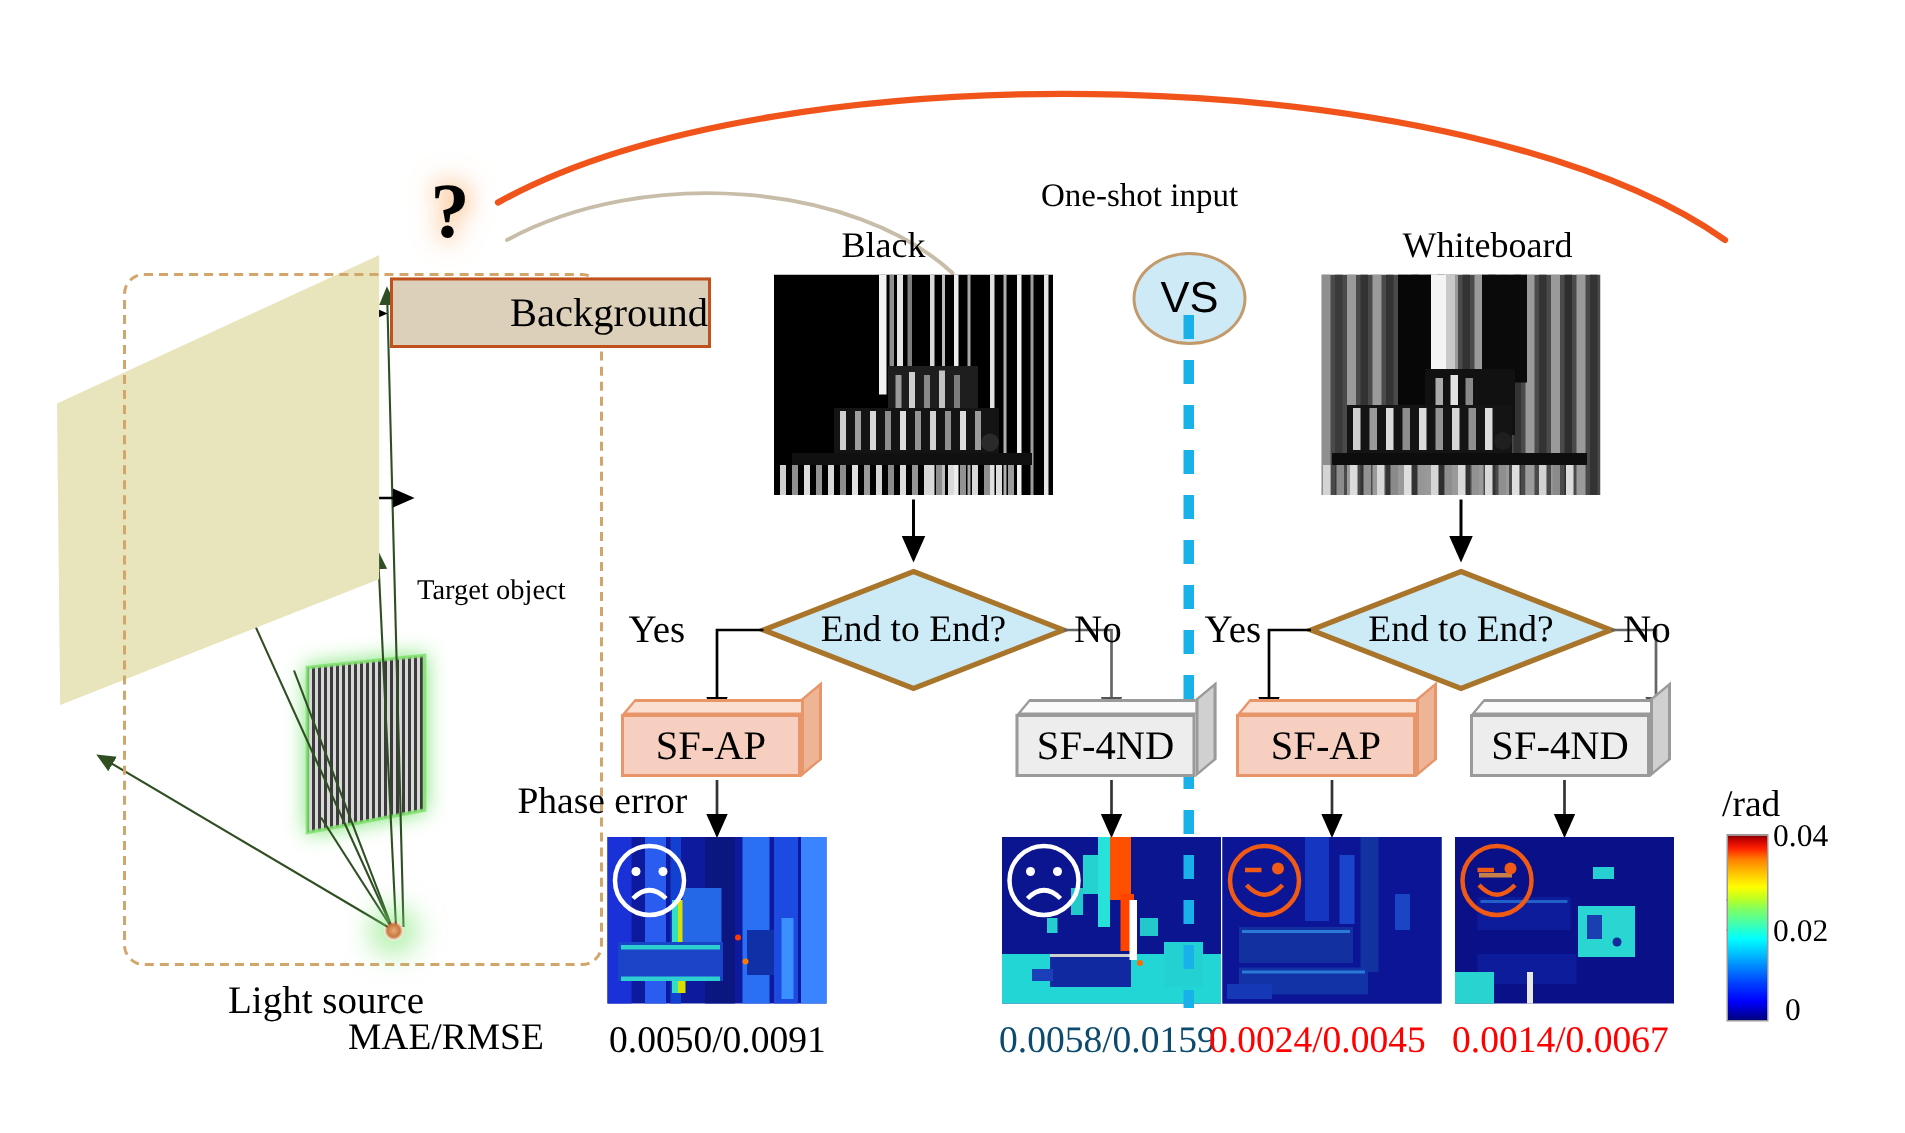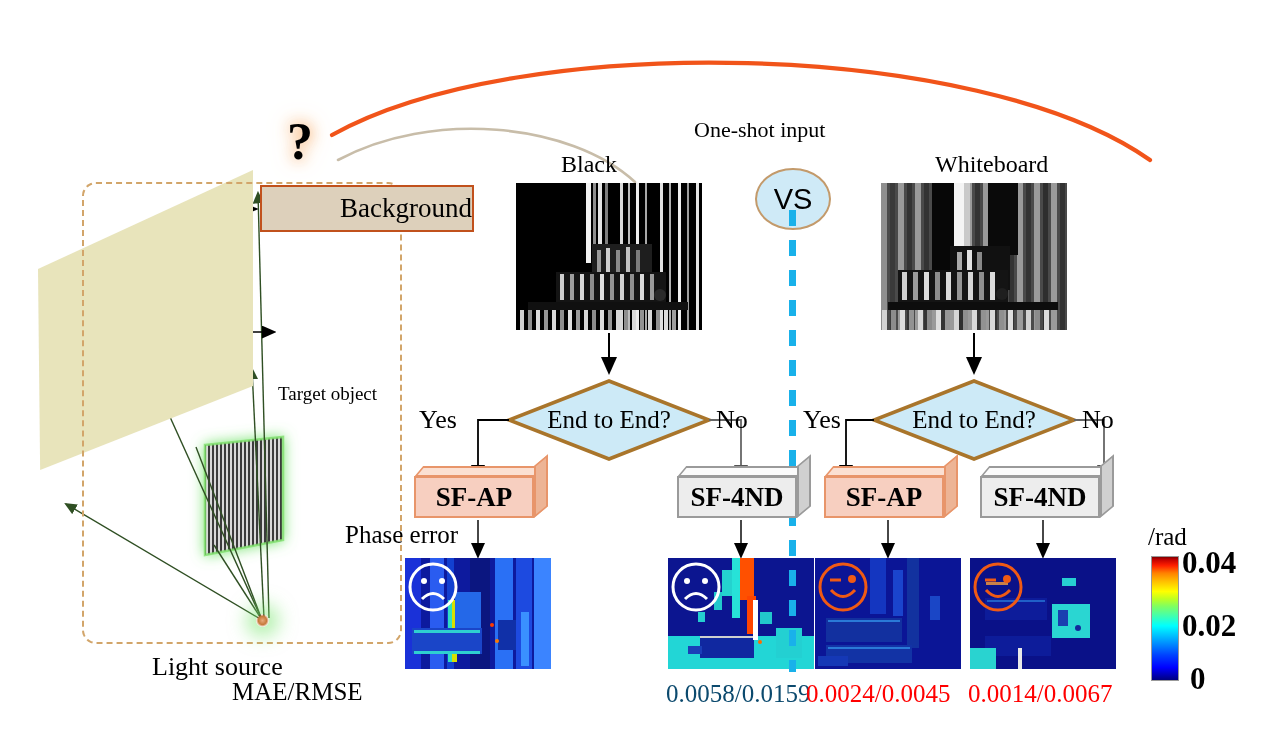--- a/index.html
+++ b/index.html
@@ -46,38 +46,38 @@
   
   #divider{left:789px;top:210px;width:7px;height:462px;
       background:repeating-linear-gradient(to bottom,#19b1ea 0 16px,rgba(0,0,0,0) 16px 30px);}
 
   
   .diamond{position:absolute;width:200px;height:78px;}
   .diamond .dtxt{position:absolute;left:0;top:0;width:200px;height:78px;
       display:flex;align-items:center;justify-content:center;font-size:25px;z-index:3;}
 
   
-  .box3d{position:absolute;width:142px;height:52px;font-weight:bold;}
+  .box3d{position:absolute;width:142px;height:52px;}
   .box3d .face{position:absolute;left:0;top:10px;width:120px;height:42px;box-sizing:border-box;
       display:flex;align-items:center;justify-content:center;font-size:27px;z-index:3;}
   .box3d .top{position:absolute;left:0;top:0;width:120px;height:11px;z-index:2;}
   .box3d .side{position:absolute;left:120px;top:0;width:14px;height:52px;z-index:2;}
 
   
   .yesno{position:absolute;font-size:26px;}
   .metric{position:absolute;font-size:25px;white-space:nowrap;}
 
   
   #colorbar{left:1151px;top:556px;width:28px;height:125px;
       border:1px solid #999;box-sizing:border-box;
       background:linear-gradient(to top,
         #00007f 0%,#0000ff 10%,#0040ff 20%,#0080ff 28%,#00c0ff 36%,
         #00ffff 44%,#40ffb0 52%,#80ff60 60%,#c0ff20 66%,#ffff00 72%,
         #ffc000 80%,#ff8000 87%,#ff2000 93%,#c00000 98%,#7f0000 100%);}
-  .cbtick{position:absolute;font-size:31px;font-weight:bold;}
+  .cbtick{position:absolute;font-size:21px;}
 </style>
 </head>
 <body>
 
 <div class="stage">
 
   <svg class="abs" style="left:0;top:0" width="1270" height="755">
     <defs>
       <marker id="ah" markerWidth="9" markerHeight="9" refX="7.5" refY="4" orient="auto">
         <path d="M0,0 L9,4 L0,8 z" fill="#000"></path>
@@ -463,20 +463,21 @@
   <div class="box3d" style="left:980px;top:466px">
     <div class="top" style="background:#fbfbfb;transform:skewX(-40deg);transform-origin:bottom left;border:2px solid #9a9a9a;box-sizing:border-box;"></div>
     <div class="side" style="background:#d0d0d0;transform:skewY(-40deg);transform-origin:top left;border:2px solid #9a9a9a;box-sizing:border-box;"></div>
     <div class="face" style="background:#ededed;border:2px solid #9a9a9a;">SF-4ND</div>
   </div>
 
   <div class="lbl" id="phase-error-label">Phase error</div>
 
   <div class="lbl" id="mae-rmse-label">MAE/RMSE</div>
 
+  <div class="metric" style="left:406px;top:680px;color:#000">0.0050/0.0091</div>
   <div class="metric" style="left:666px;top:680px;color:#0c4a6e">0.0058/0.0159</div>
   <div class="metric" style="left:806px;top:680px;color:#ff0000">0.0024/0.0045</div>
   <div class="metric" style="left:968px;top:680px;color:#ff0000">0.0014/0.0067</div>
 
   <div class="lbl" id="rad-label">/rad</div>
   <div id="colorbar" class="abs"></div>
   <div class="cbtick" style="left:1182px;top:545px">0.04</div>
   <div class="cbtick" style="left:1182px;top:608px">0.02</div>
   <div class="cbtick" style="left:1190px;top:661px">0</div>
 

